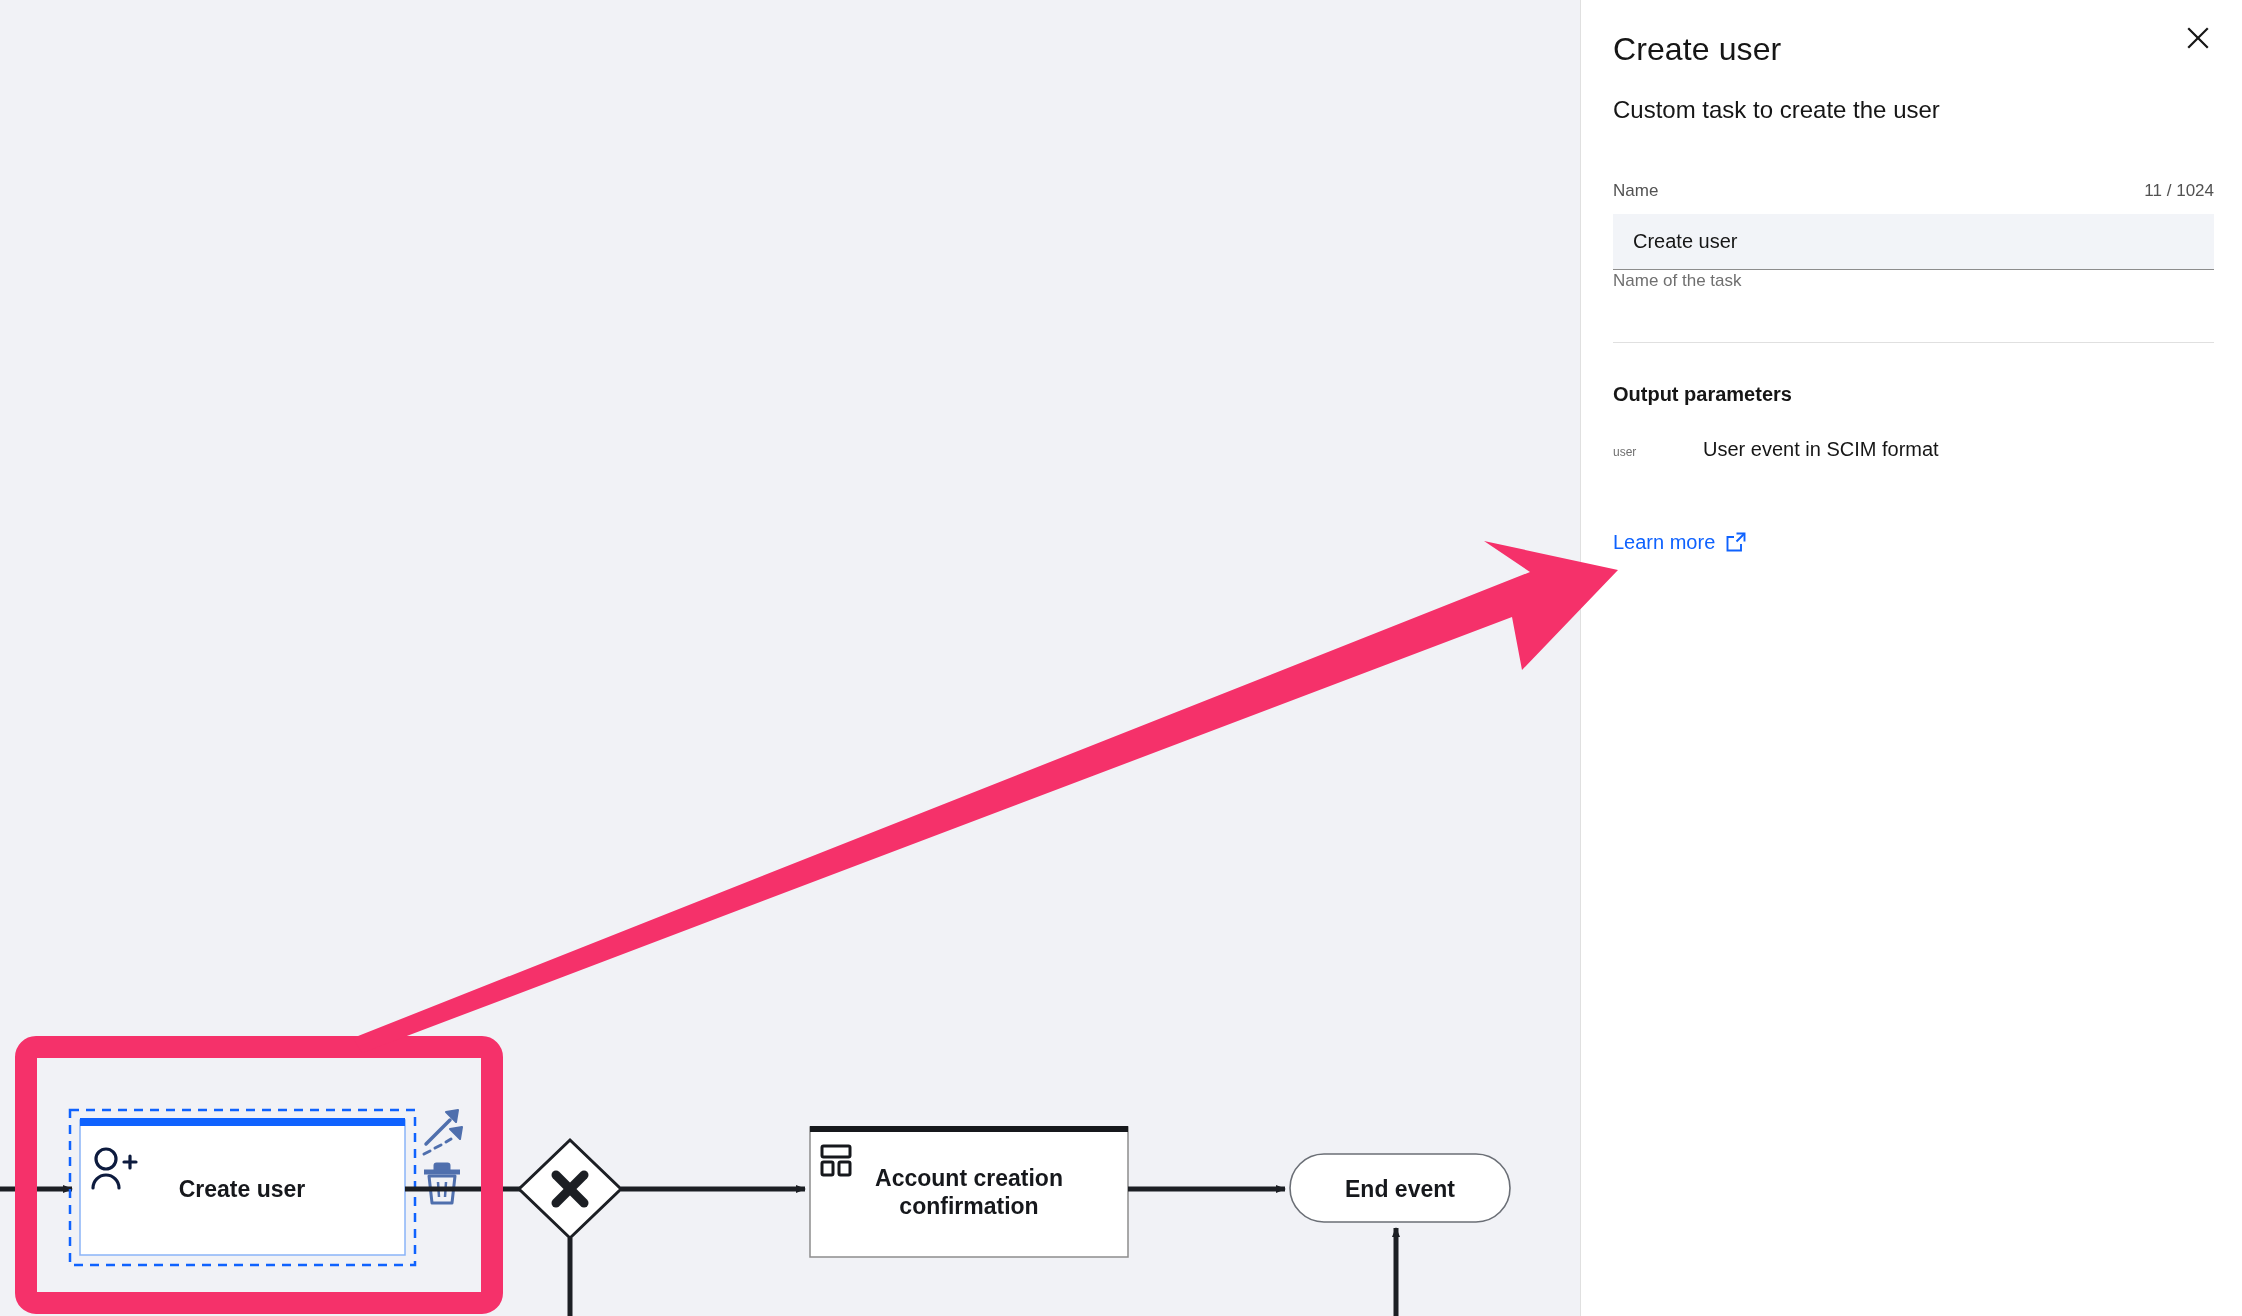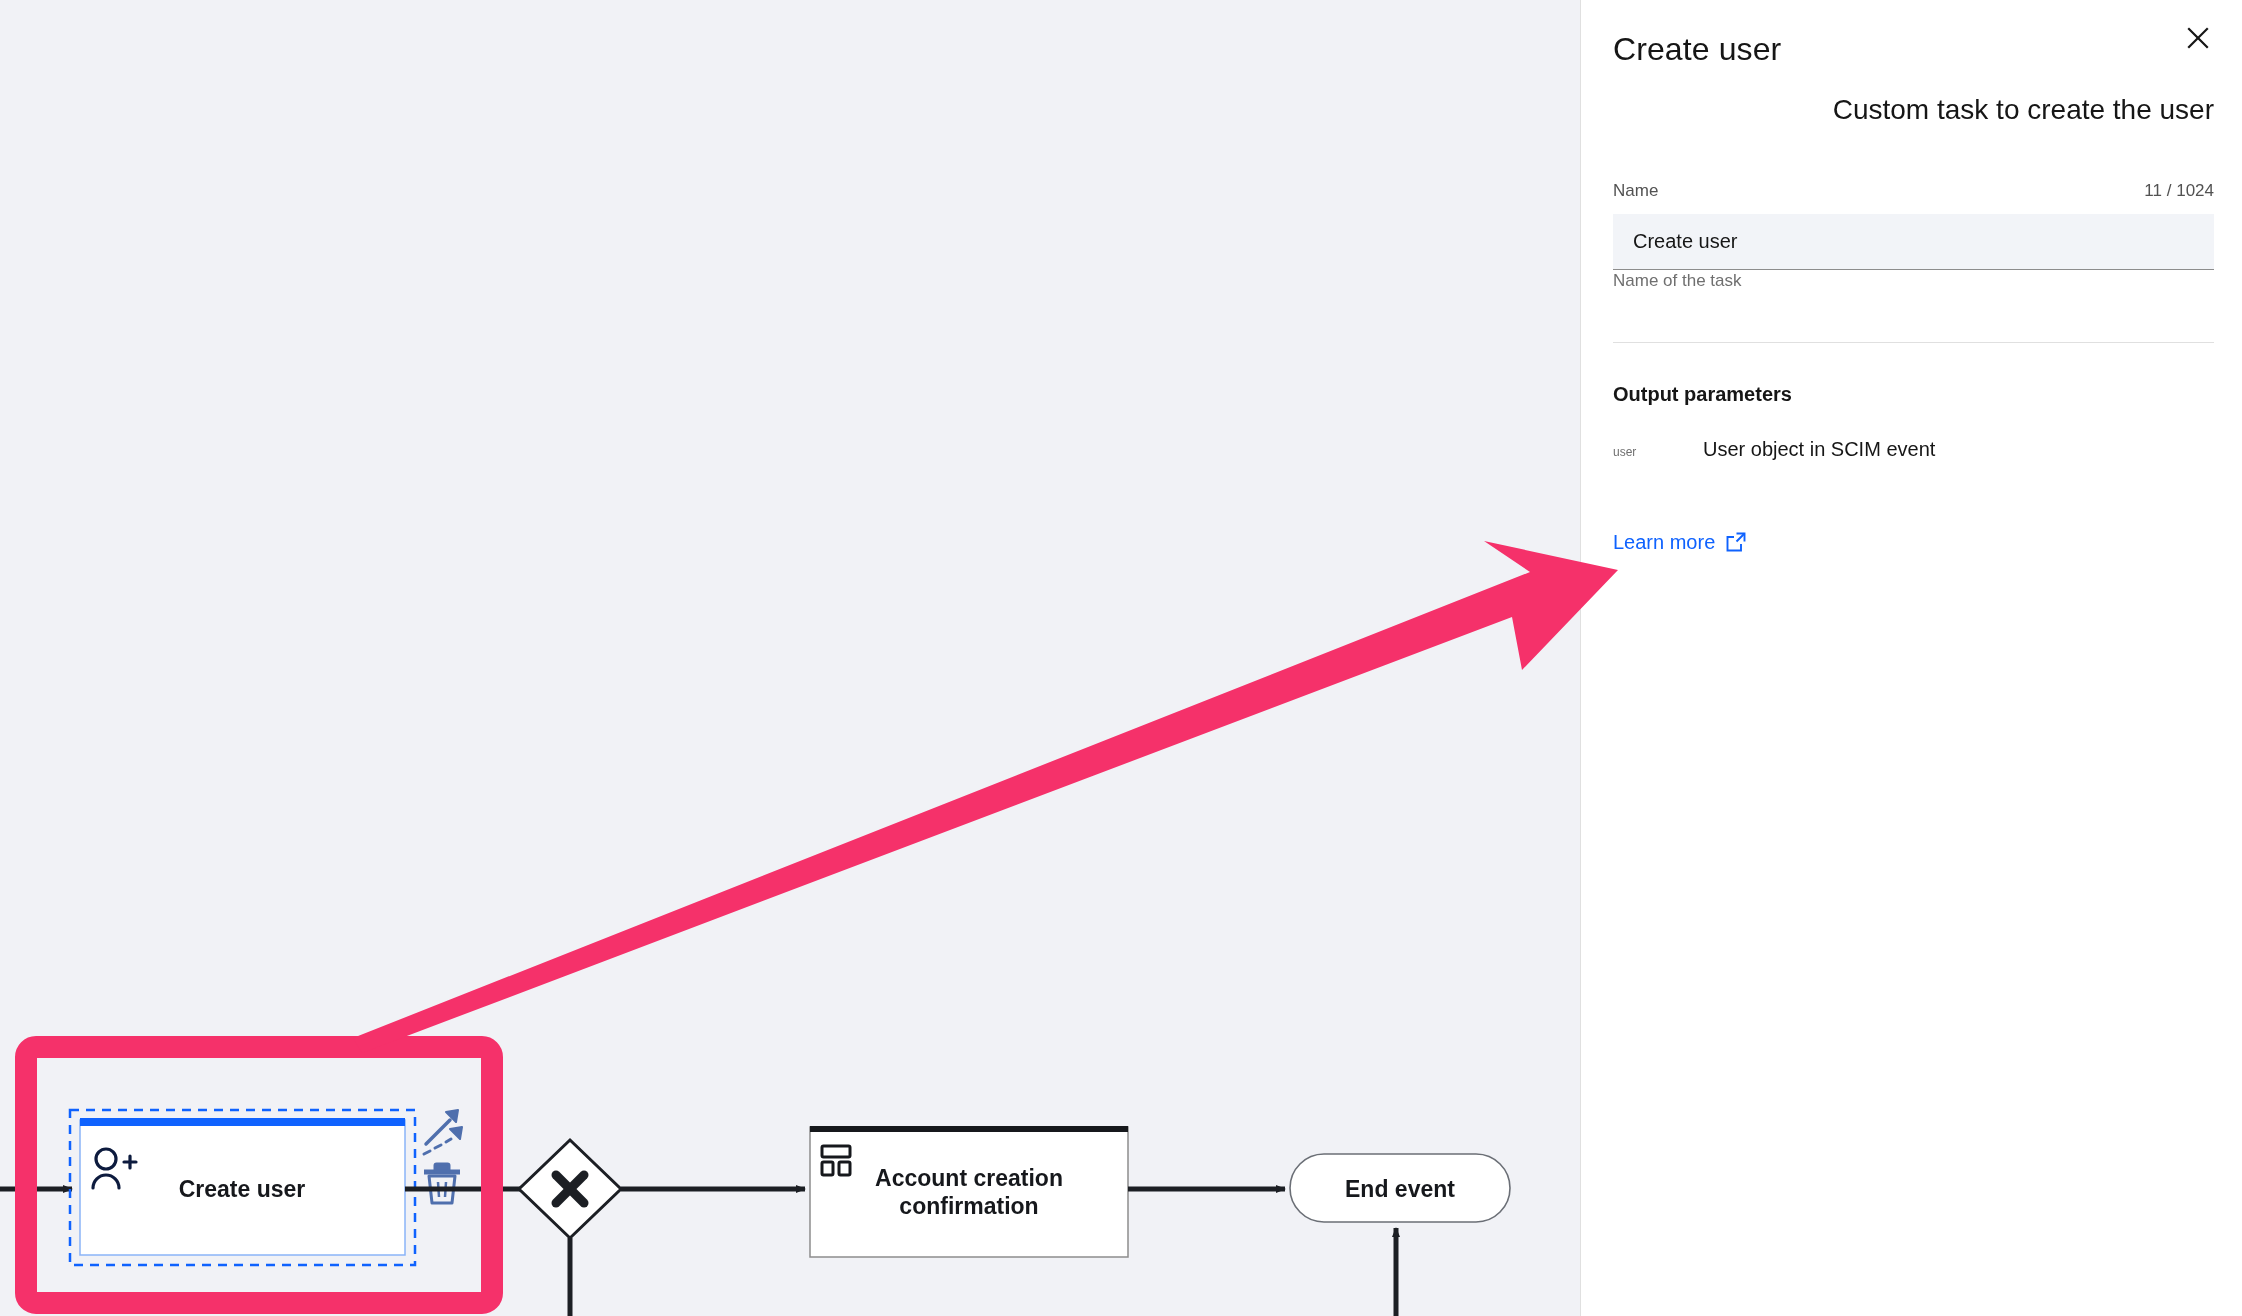--- a/index.html
+++ b/index.html
@@ -70,26 +70,25 @@
     display: flex;
     align-items: center;
     justify-content: center;
     cursor: pointer;
     background: transparent;
     border: none;
     padding: 0;
   }
   .close-btn svg { display:block; }
   .panel-subtitle {
-    font-size: 28px;
+    font-size: 24px;
     color: #161616;
     line-height: 28px;
     margin-top: 26px;
     font-weight: 400;
-    text-align: right;
   }
 
   .field-block {
     margin-top: 56px;
   }
   .field-head {
     display: flex;
     justify-content: space-between;
     align-items: baseline;
     font-size: 17px;
@@ -293,21 +292,21 @@
         <input class="text-input" type="text" value="Create user" style="">
         <div class="field-helper">Name of the task</div>
       </div>
 
       <div class="divider"></div>
 
       <div class="section-title">Output parameters</div>
 
       <div class="param-row">
         <span class="param-key">user</span>
-        <span class="param-desc">User object in SCIM event</span>
+        <span class="param-desc">User event in SCIM format</span>
       </div>
 
       <a class="learn-more">
         <span>Learn more</span>
         <span>
           <svg width="22" height="22" viewBox="0 0 22 22" fill="none" stroke="#0f62fe" stroke-width="1.9">
             <path d="M11.5,2.5 H19.5 V10.5"></path>
             <path d="M19.5,2.5 L11.5,10.5"></path>
             <path d="M16,13 V19.5 H2.5 V6 H9"></path>
           </svg>

